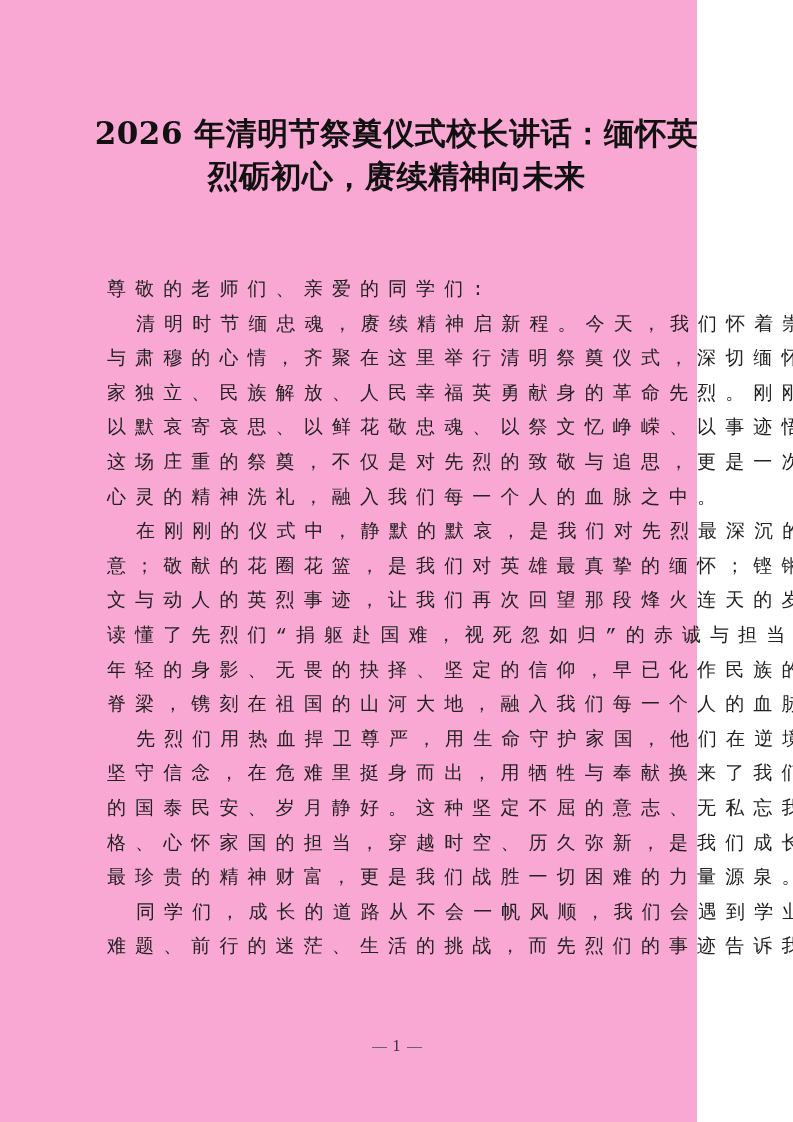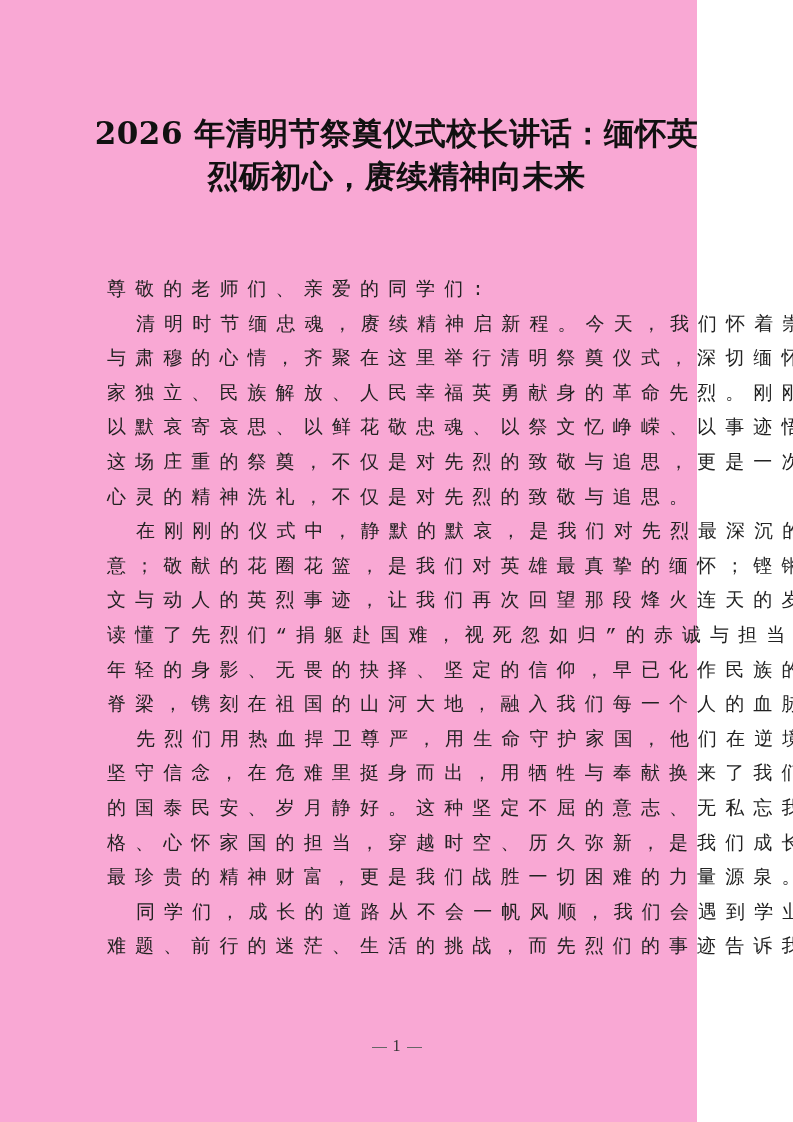--- a/index.html
+++ b/index.html
@@ -34,21 +34,21 @@
     <div>烈砺初心，赓续精神向未来</div>
   </div>
 
   <div class="body" id="body-lines">
       <div class="line">尊敬的老师们、亲爱的同学们:</div>
       <div class="line indent">清明时节缅忠魂，赓续精神启新程。今天，我们怀着崇敬</div>
       <div class="line">与肃穆的心情，齐聚在这里举行清明祭奠仪式，深切缅怀为国</div>
       <div class="line">家独立、民族解放、人民幸福英勇献身的革命先烈。刚刚我们</div>
       <div class="line">以默哀寄哀思、以鲜花敬忠魂、以祭文忆峥嵘、以事迹悟初心，</div>
       <div class="line">这场庄重的祭奠，不仅是对先烈的致敬与追思，更是一次直击</div>
-      <div class="line">心灵的精神洗礼，不仅是对先烈的致敬与追思。</div>
+      <div class="line">心灵的精神洗礼，融入我们每一个人的血脉之中。</div>
       <div class="line indent">在刚刚的仪式中，静默的默哀，是我们对先烈最深沉的敬</div>
       <div class="line">意；敬献的花圈花篮，是我们对英雄最真挚的缅怀；铿锵的祭</div>
       <div class="line">文与动人的英烈事迹，让我们再次回望那段烽火连天的岁月，</div>
       <div class="line">读懂了先烈们“捐躯赴国难，视死忽如归”的赤诚与担当。那些</div>
       <div class="line">年轻的身影、无畏的抉择、坚定的信仰，早已化作民族的精神</div>
       <div class="line">脊梁，镌刻在祖国的山河大地，融入我们每一个人的血脉之中。</div>
       <div class="line indent">先烈们用热血捍卫尊严，用生命守护家国，他们在逆境中</div>
       <div class="line">坚守信念，在危难里挺身而出，用牺牲与奉献换来了我们今天</div>
       <div class="line">的国泰民安、岁月静好。这种坚定不屈的意志、无私忘我的品</div>
       <div class="line">格、心怀家国的担当，穿越时空、历久弥新，是我们成长路上</div>

